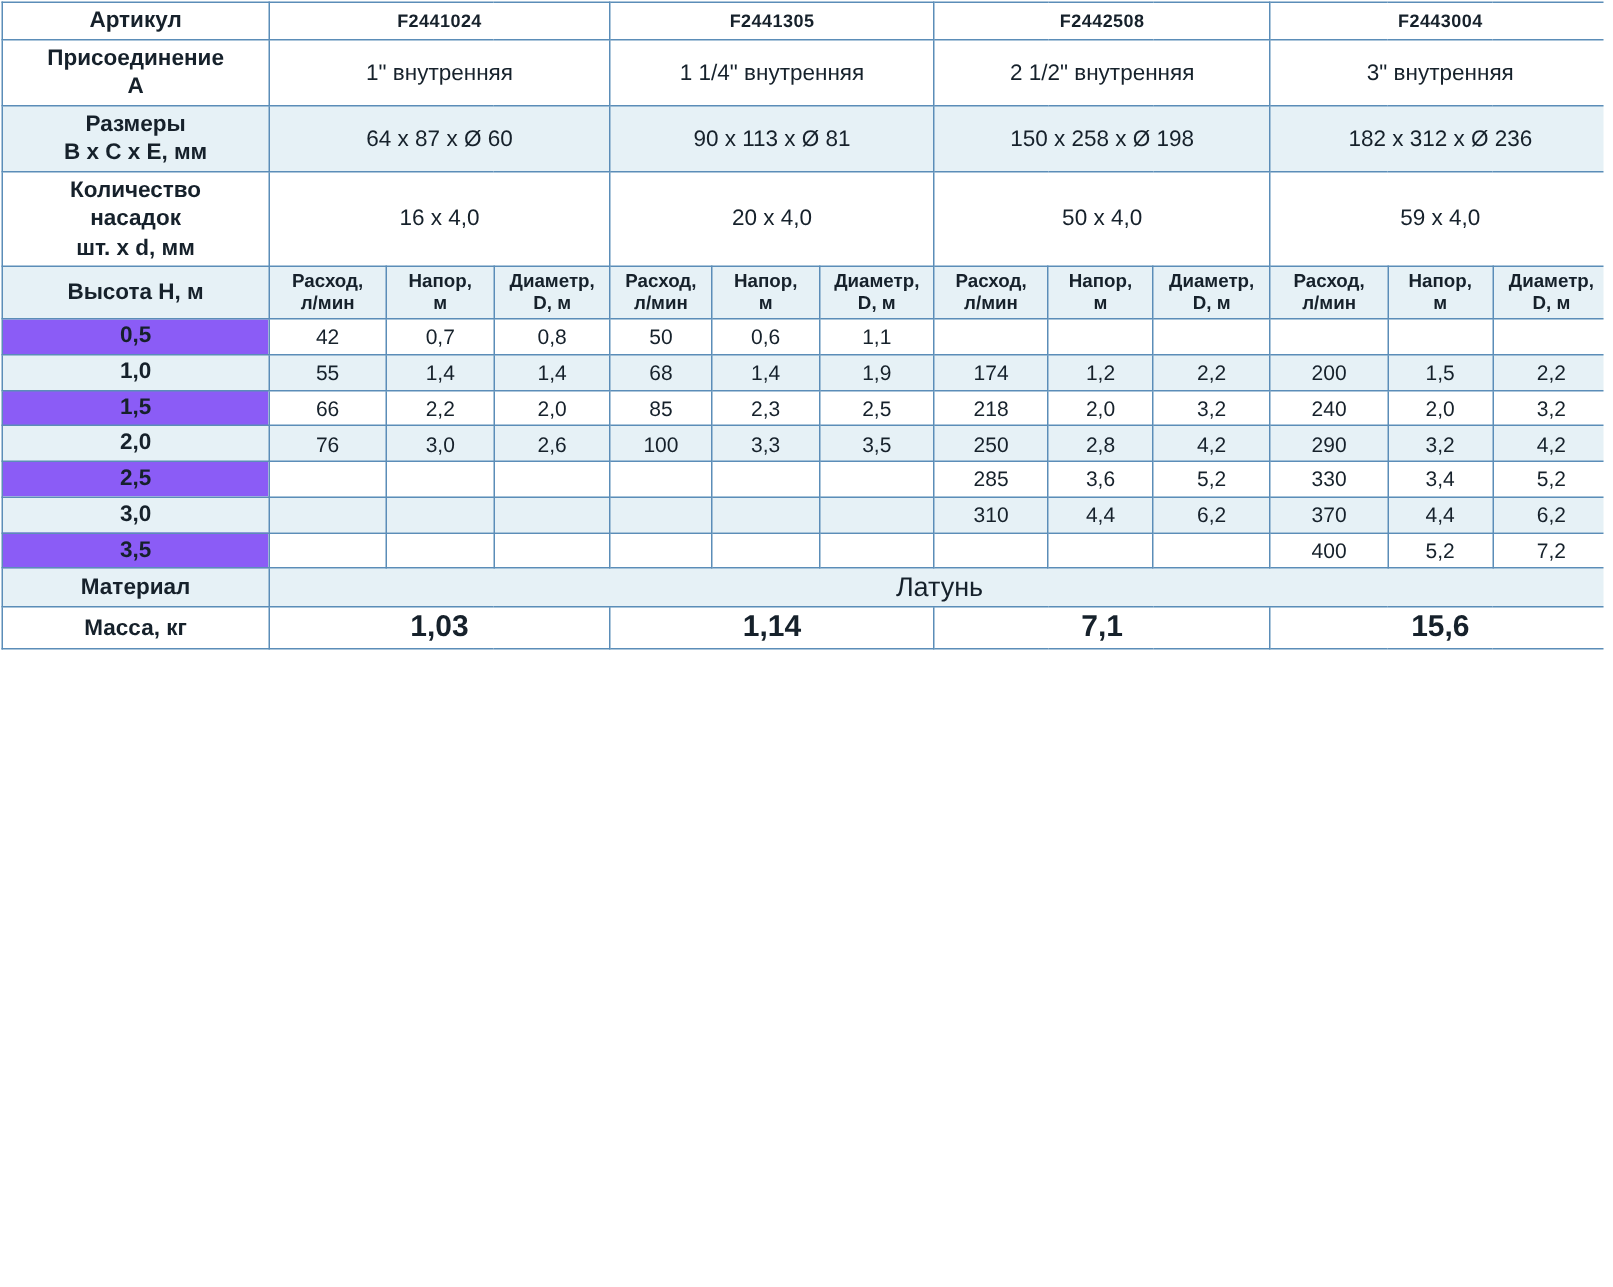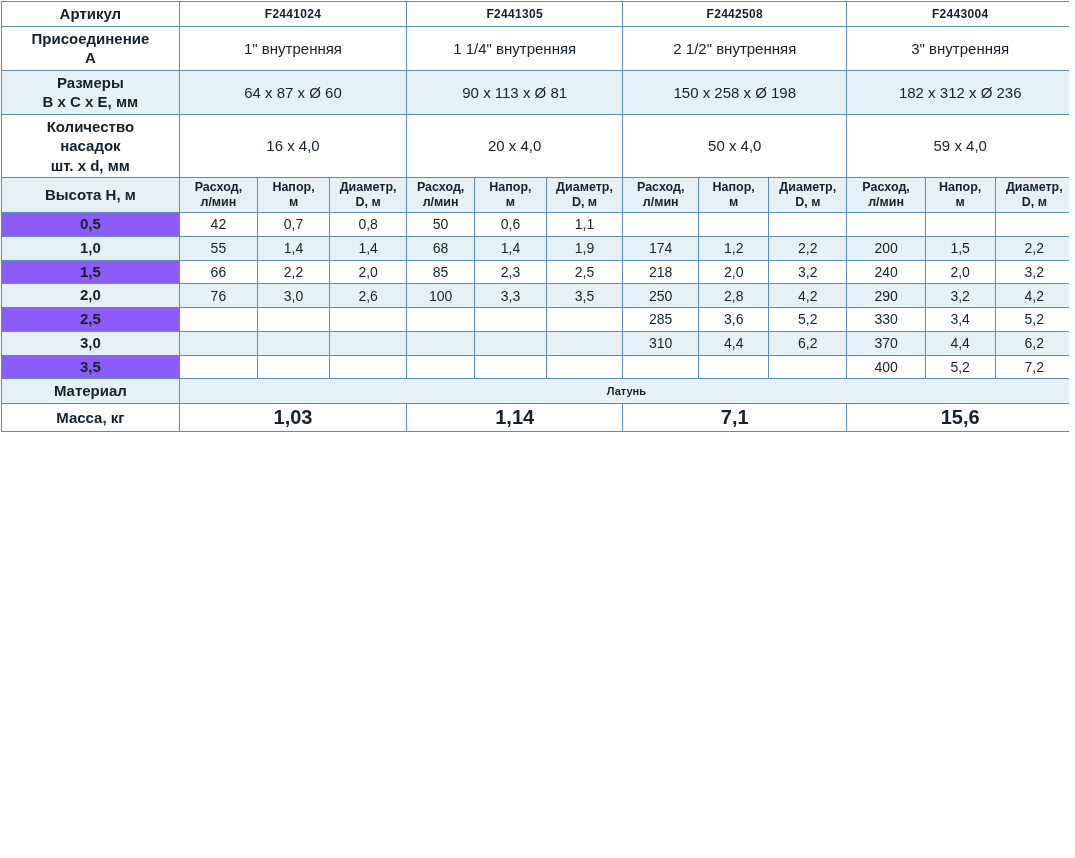--- a/index.html
+++ b/index.html
@@ -63,22 +63,22 @@
   td.subhdr {
     font-weight: bold;
     font-size: 12.5px;
     line-height: 1.2;
     background: #e6f1f6;
   }
   td.data {
     font-size: 14px;
   }
   td.material {
-    font-weight: bold;
-    font-size: 11px;
+    font-weight: normal;
+    font-size: 18px;
   }
   td.mass {
     font-weight: bold;
     font-size: 20px;
   }
   .rowhdr-line { display: block; }
 </style>
 </head>
 <body>
 

